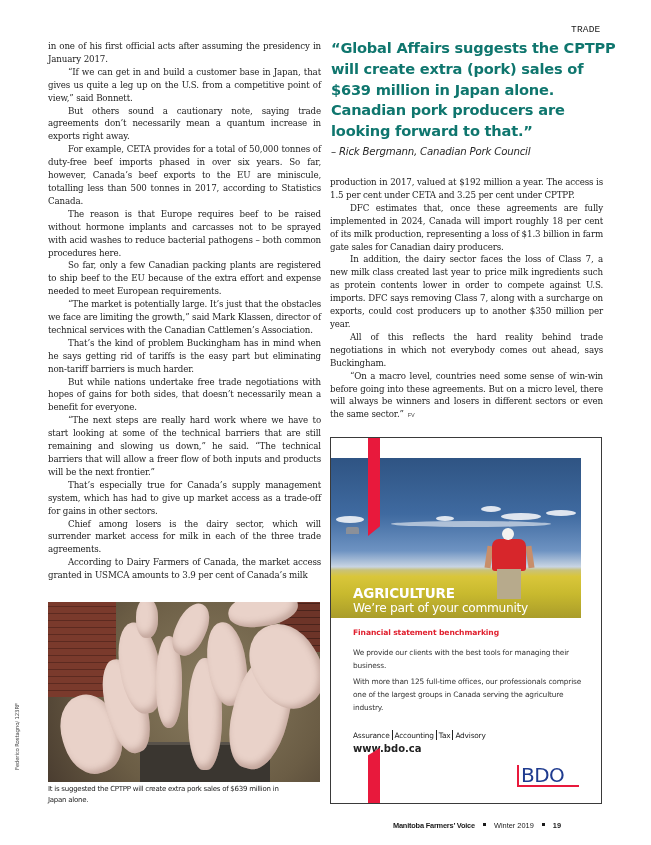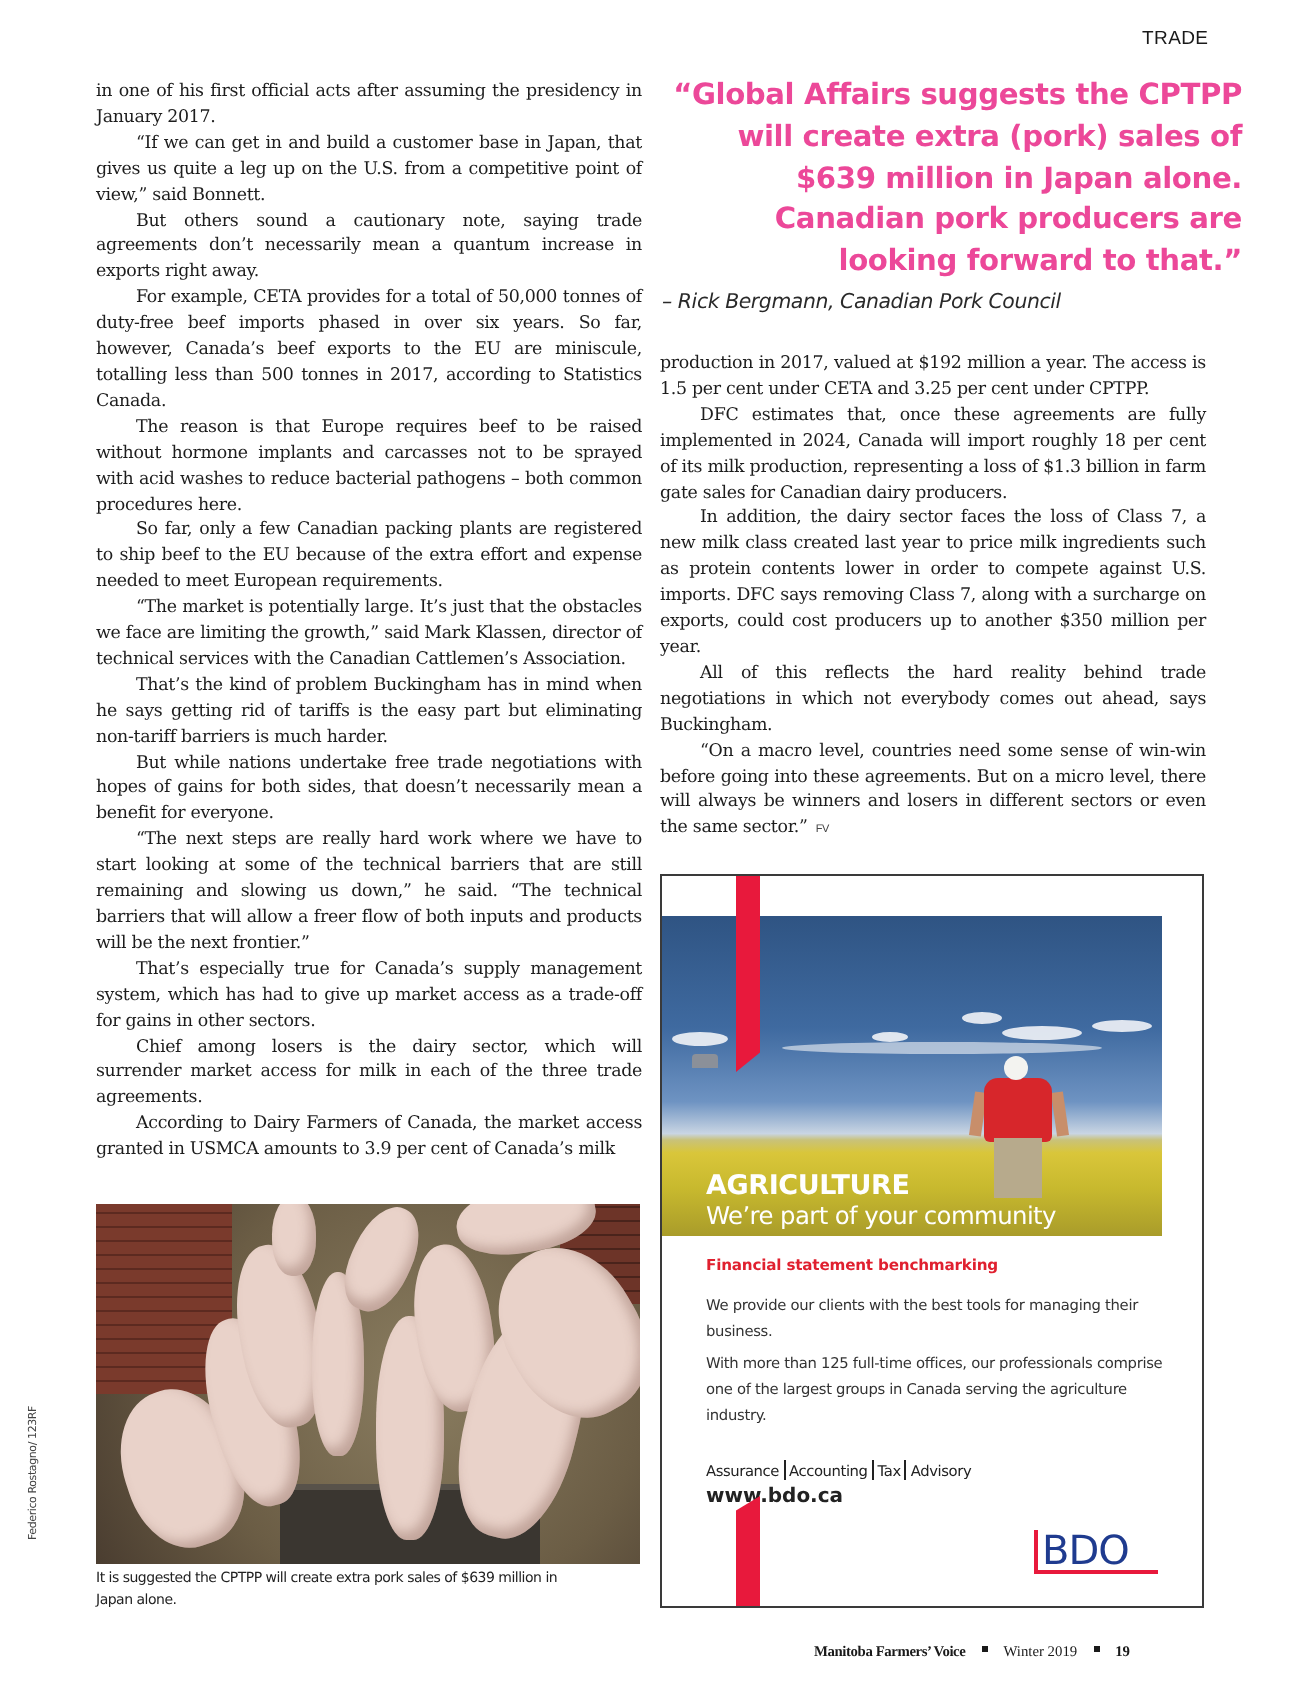--- a/index.html
+++ b/index.html
@@ -2,39 +2,38 @@
 <html><head>
   <meta charset="utf-8">
   <style>
     html, body { margin: 0; padding: 0; }
     body {
       width: 651px; height: 845px; position: relative; overflow: hidden;
       background: #ffffff; color: #1d1d1d;
       font-family: "DejaVu Serif", serif;
     }
     .section-tag {
-      position: absolute; top: 14px; left: 571px;
-      font-family: Liberation Sans, sans-serif; font-size: 9.5px;
+      position: absolute; top: 24px; left: 571px;
+      font-family: Liberation Mono, monospace; font-size: 9.5px;
       letter-spacing: 0.2px; color: #1a1a1a;
     }
     .col {
       position: absolute; width: 273px;
       font-size: 8.7px; line-height: 12.9px; text-align: justify;
       letter-spacing: -0.15px;
     }
     .col p { margin: 0; text-indent: 20px; }
     .col p.noindent { text-indent: 0; }
     #col-left { left: 48px; top: 40px; }
     #col-right { left: 330px; top: 176px; }
     .pullquote {
       position: absolute; left: 331px; top: 38px; width: 290px;
       font-family: "DejaVu Sans", sans-serif; font-weight: bold;
-      font-size: 14.6px; line-height: 20.8px; color: #ec4899;
+      font-size: 14.6px; line-height: 20.8px; color: #0f766e;
       letter-spacing: -0.2px;
-      text-align: right;
     }
     .pullquote-attrib {
       position: absolute; left: 331px; top: 146px;
       font-family: "DejaVu Sans", sans-serif; font-style: italic;
       font-size: 10.2px; color: #2a2a2a; letter-spacing: -0.2px;
     }
     .endmark {
       font-family: "Liberation Sans", sans-serif; font-size: 5.5px;
       color: #444; margin-left: 4px;
     }
@@ -119,22 +118,22 @@
       position: absolute; left: 48px; top: 784px; width: 240px;
       font-family: "DejaVu Sans", sans-serif; font-size: 7px; line-height: 11px; color: #222;
       letter-spacing: -0.25px;
     }
     .photo-credit {
       position: absolute; left: 14px; top: 770px; transform-origin: left top; transform: rotate(-90deg);
       font-family: "DejaVu Sans", sans-serif; font-size: 5.5px; color: #444; white-space: nowrap;
       letter-spacing: -0.2px;
     }
     .footer {
-      position: absolute; left: 407px; top: 821px;
-      font-family: Liberation Serif, serif; font-size: 7.4px; color: #1a1a1a; white-space: nowrap;
+      position: absolute; left: 393px; top: 821px;
+      font-family: Liberation Sans, sans-serif; font-size: 7.4px; color: #1a1a1a; white-space: nowrap;
     }
     .footer .pub { font-weight: bold; letter-spacing: -0.2px; }
     .footer .dot { display: inline-block; width: 3px; height: 3px; background: #1a1a1a; margin: 0 8px; vertical-align: 2px; }
     .footer .page { font-weight: bold; }
   </style>
 </head>
 <body>
 
 <div class="section-tag">TRADE</div>
 

